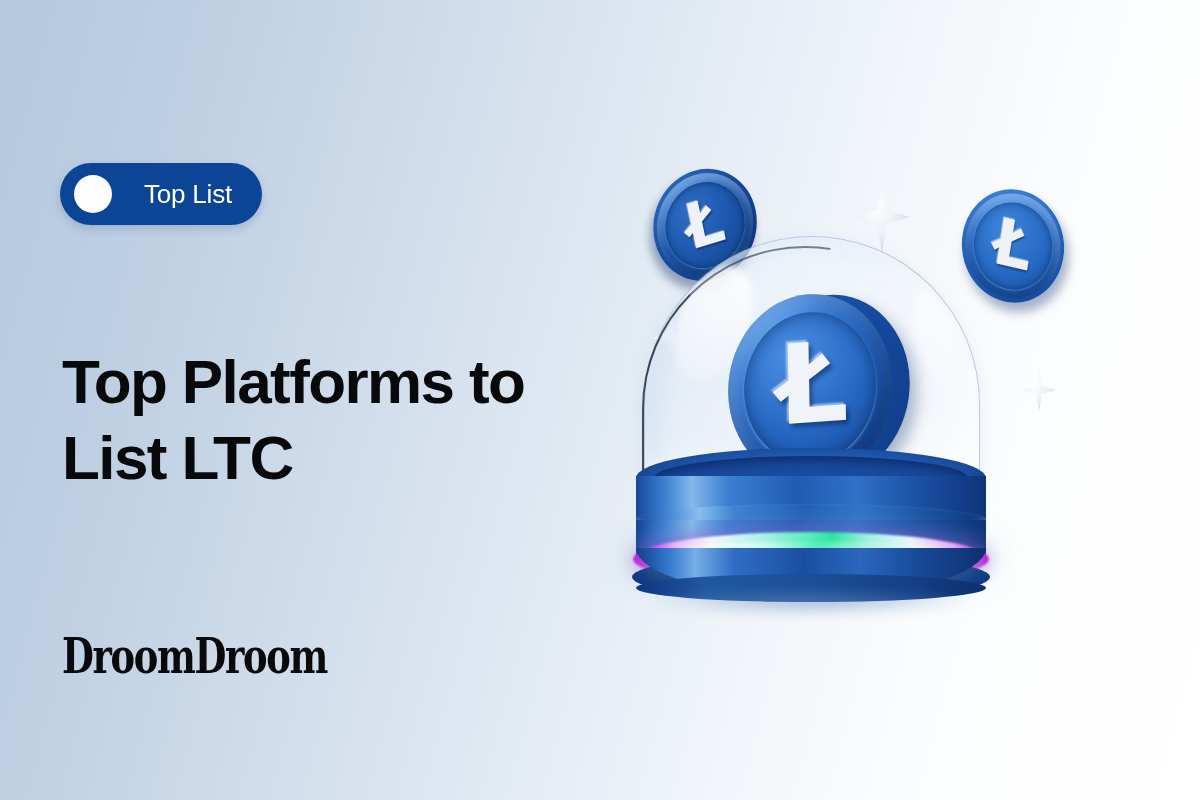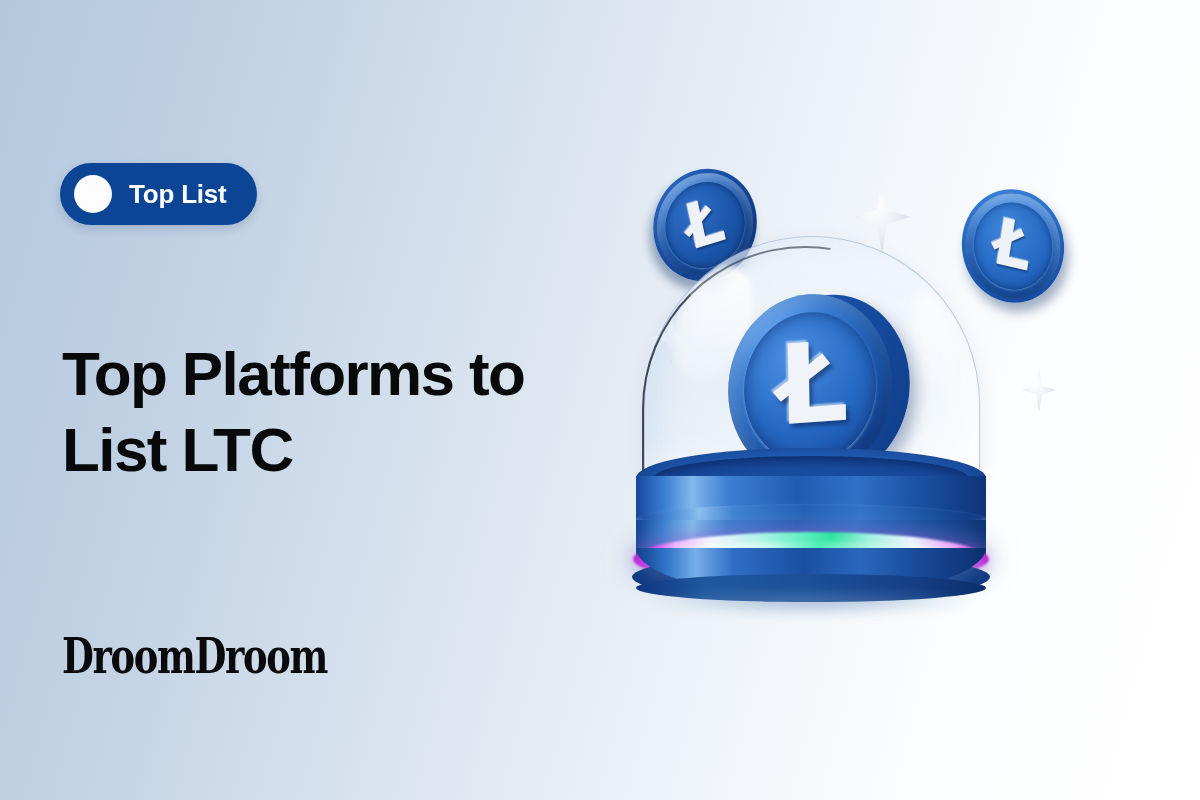--- a/index.html
+++ b/index.html
@@ -43,32 +43,32 @@
     background:#0c4596;
     box-shadow:0 4px 10px rgba(20,50,100,.18);
   }
   #badge-dot {
     width:38px; height:38px;
     border-radius:50%;
     background:#fdfdff;
     flex:0 0 auto;
   }
   #badge-label {
-    margin-left:17px;
+    margin-left:32px;
     color:#ffffff;
     font-size:26px;
-    font-weight:bold;
+    font-weight:normal;
     letter-spacing:-.2px;
     white-space:nowrap;
   }
 
   
   #headline {
     position:absolute;
-    left:2px; top:336px;
+    left:2px; top:344px;
     width:600px;
     color:#08090b;
     font-size:62px;
     line-height:76px;
     font-weight:bold;
     letter-spacing:-1.6px;
   }
   #headline .hl-line { display:block; white-space:nowrap; }
 
   

